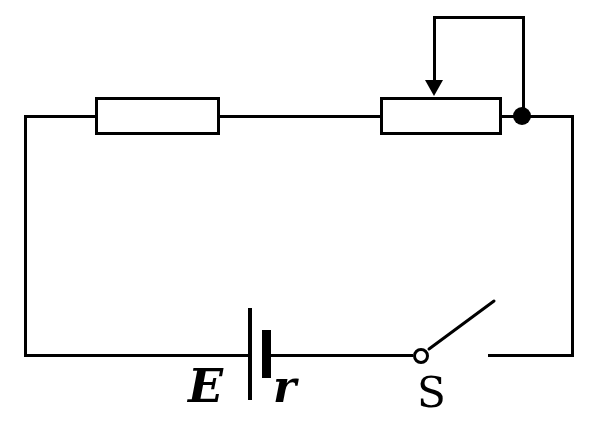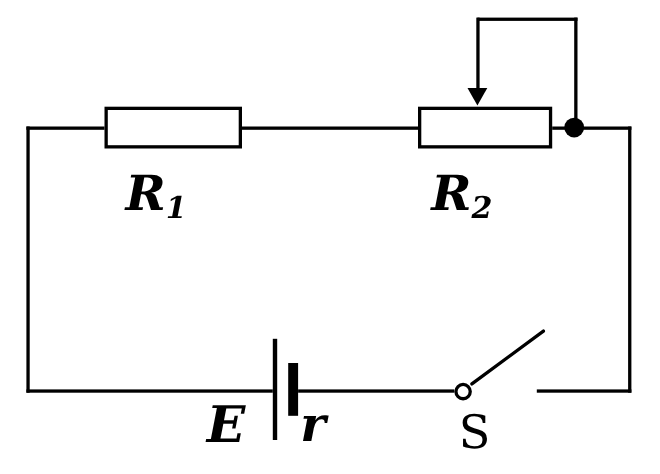--- a/index.html
+++ b/index.html
@@ -94,27 +94,21 @@
   <div class="dot" style="left:513px; top:107px;"></div>
 
   <div class="wire" style="left:248px; top:308px; width:4px; height:92px;"></div>
   <div class="wire" style="left:262px; top:330px; width:9px; height:48px;"></div>
 
   <div class="switch-circle" style="left:413px; top:348px;"></div>
   <svg class="overlay" width="600" height="431">
     <line x1="429" y1="349" x2="494" y2="301" stroke="#000000" stroke-width="3" stroke-linecap="round"></line>
   </svg>
 
-  <div class="label bold-italic" style="left:114px; top:155px; font-size:44px;">
-    <span>R</span><sub>1</sub>
-  </div>
 
-  <div class="label bold-italic" style="left:392px; top:155px; font-size:44px;">
-    <span>R</span><sub>2</sub>
-  </div>
 
   <div class="label bold-italic" style="left:188px; top:363px; font-size:46px;">E</div>
 
   <div class="label bold-italic" style="left:273px; top:365px; font-size:44px;">r</div>
 
   <div class="label" style="left:417px; top:372px; font-size:42px;">S</div>
 
 </div>
 
 </body></html>

